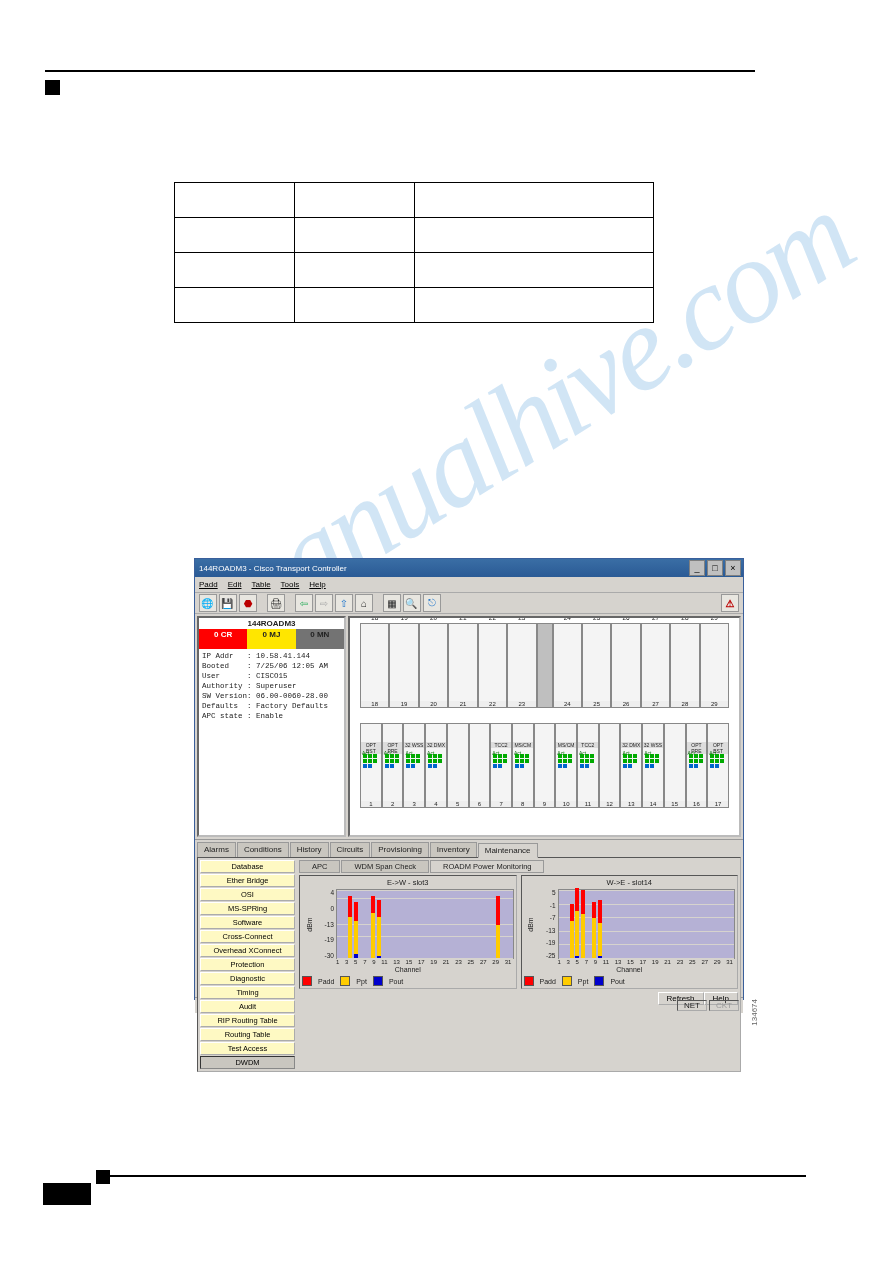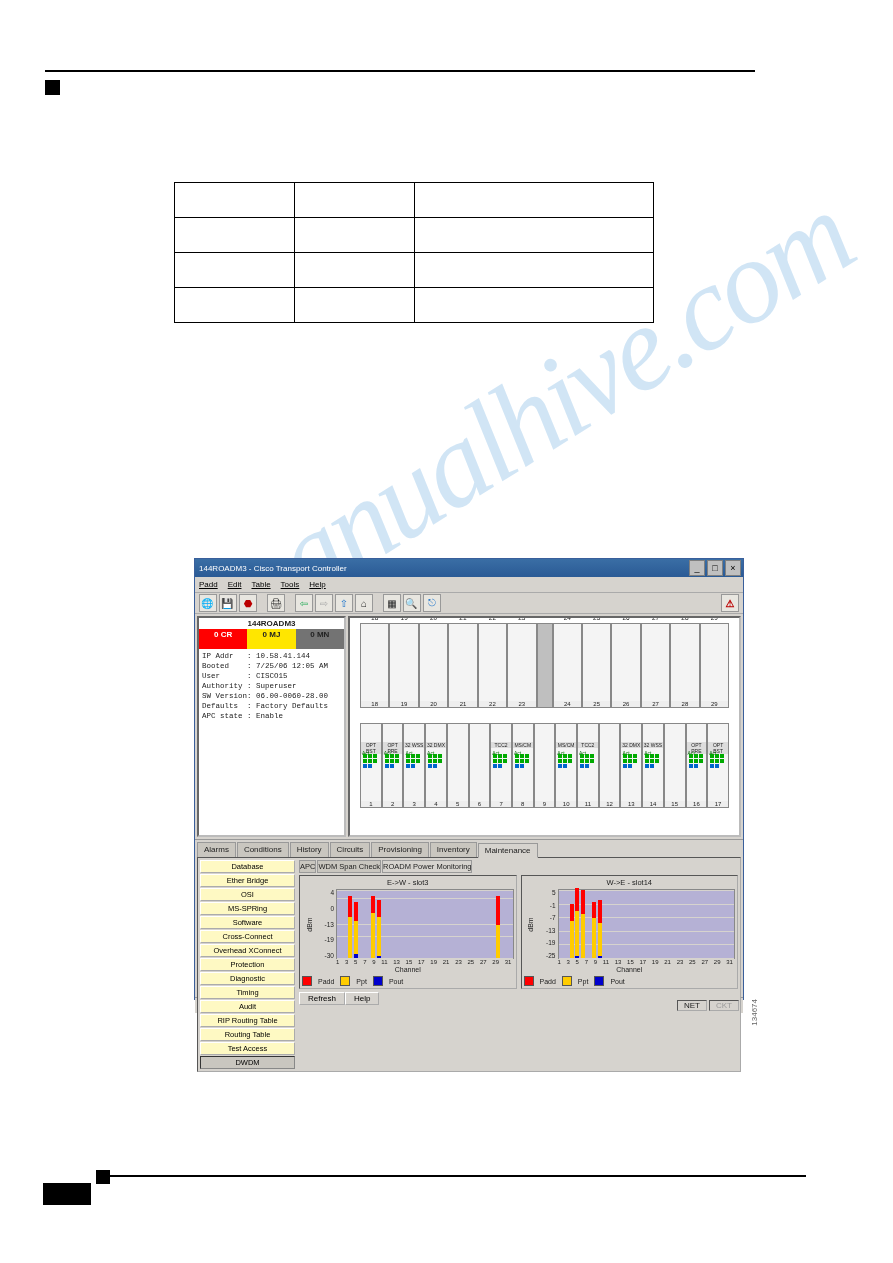--- a/index.html
+++ b/index.html
@@ -57,39 +57,39 @@
   .bottom-panel { border-top: 1px solid #999; height: 157px; display:flex; flex-direction:column; }
   .main-tabs { display:flex; background:#d6d3ce; padding: 2px 2px 0 2px; font-size: 8px; }
   .main-tabs .tab { padding: 2px 6px; background:#c9c6bf; border:1px solid #999; border-bottom:none; margin-right:1px; }
   .main-tabs .tab.active { background:#d6d3ce; border-bottom:1px solid #d6d3ce; position:relative; top:1px; }
   .sub-area { flex:1; display:flex; border:1px inset #aaa; margin: 0 2px 2px 2px; background:#d6d3ce; }
   .side-btns { width:95px; padding:2px; display:flex; flex-direction:column; gap:1px; }
   .side-btns button { font-size:7.5px; padding:1px 2px; background:#fef9c3; border:1px outset #fff; }
   .side-btns button.sel { border:1px inset #888; background:#c9c6bf; }
   .chart-area { flex:1; padding:2px; }
   .sub-tabs { display:flex; font-size:7.5px; margin-bottom:2px; }
-  .sub-tabs .tab { padding:1px 0; background:#c9c6bf; border:1px solid #999; margin-right:1px; }
+  .sub-tabs .tab { padding:1px 12px; background:#c9c6bf; border:1px solid #999; margin-right:1px; }
   .sub-tabs .tab.active { background:#d6d3ce; }
   .charts-row { display:flex; gap:4px; }
   .chart-box { flex:1; background:#d6d3ce; border:1px inset #aaa; padding:2px; position:relative; }
   .chart-title { text-align:center; font-size:7.5px; margin-bottom:2px; }
   .plot { height:70px; display:flex; }
   .ylab { width:14px; display:flex; align-items:center; justify-content:center; }
   .ylab span { transform:rotate(-90deg); font-size:7px; }
   .yticks { width:18px; display:flex; flex-direction:column; justify-content:space-between; font-size:6.5px; text-align:right; padding-right:2px; }
   .grid { flex:1; background:#b5b1d5; border:1px solid #888; position:relative; }
   .grid .hline { position:absolute; left:0; right:0; height:1px; background:#d6d3ce; }
   .bars { position:absolute; left:0; right:0; bottom:0; top:0; }
   .barstack { position:absolute; bottom:0; width:4px; display:flex; flex-direction:column-reverse; }
   .seg-r { background:#f00; } .seg-y { background:#fc0; } .seg-b { background:#00c; }
   .xlab { text-align:center; font-size:7px; margin-top:1px; }
   .xticks { display:flex; justify-content:space-between; font-size:6px; padding: 0 2px 0 34px; }
   .legend { display:flex; gap:6px; font-size:7px; margin-top:3px; align-items:center; }
   .legend .sw { width:8px; height:8px; display:inline-block; border:1px solid #555; }
-  .btn-row { display:flex; justify-content:flex-start; margin-top:3px; }
+  .btn-row { display:flex; justify-content:flex-end; margin-top:3px; }
   .winbtn { font-size:8px; padding:1px 8px; background:#d6d3ce; border:1px outset #fff; }
   .status { height:15px; background:#d6d3ce; border-top:1px solid #999; display:flex; align-items:center; justify-content:flex-end; padding-right:4px; gap:2px; }
   .status .cell { border:1px inset #aaa; padding:0 6px; font-size:8px; }
   .figno { position:absolute; right:-16px; bottom:0; font-size:8px; transform:rotate(-90deg); transform-origin:right bottom; color:#666; }
 
   
   .bot-rule { position: absolute; left: 96px; top: 1175px; width: 710px; height: 2px; background: #000; }
   .bot-square-a { position: absolute; left: 96px; top: 1170px; width: 14px; height: 14px; background: #000; }
   .bot-square-b { position: absolute; left: 43px; top: 1183px; width: 48px; height: 22px; background: #000; }
 </style>

